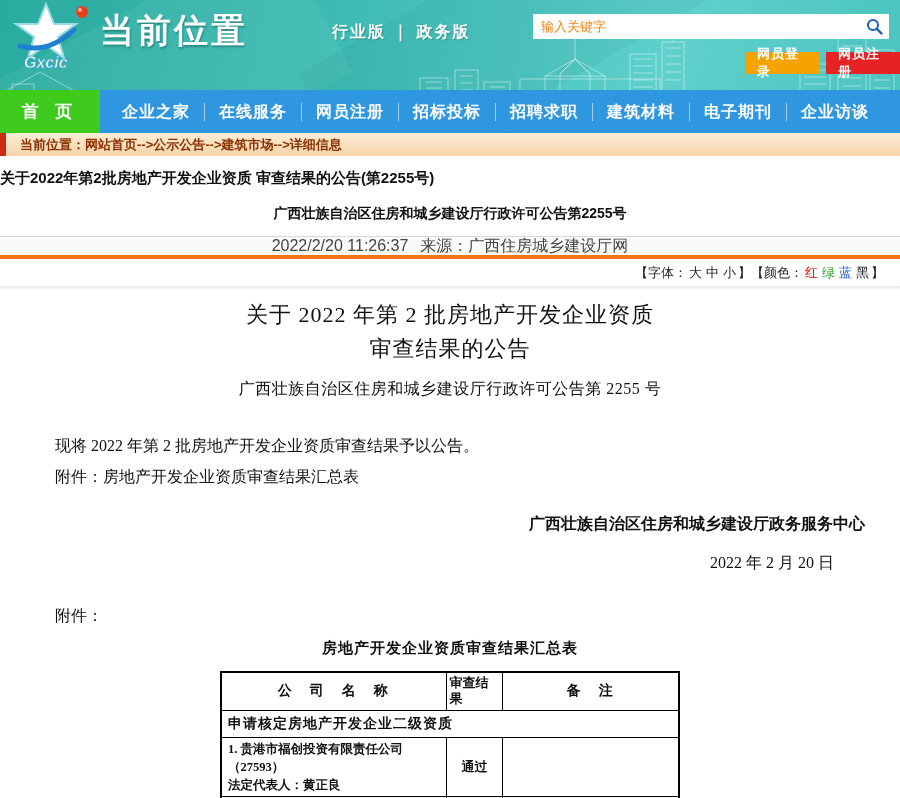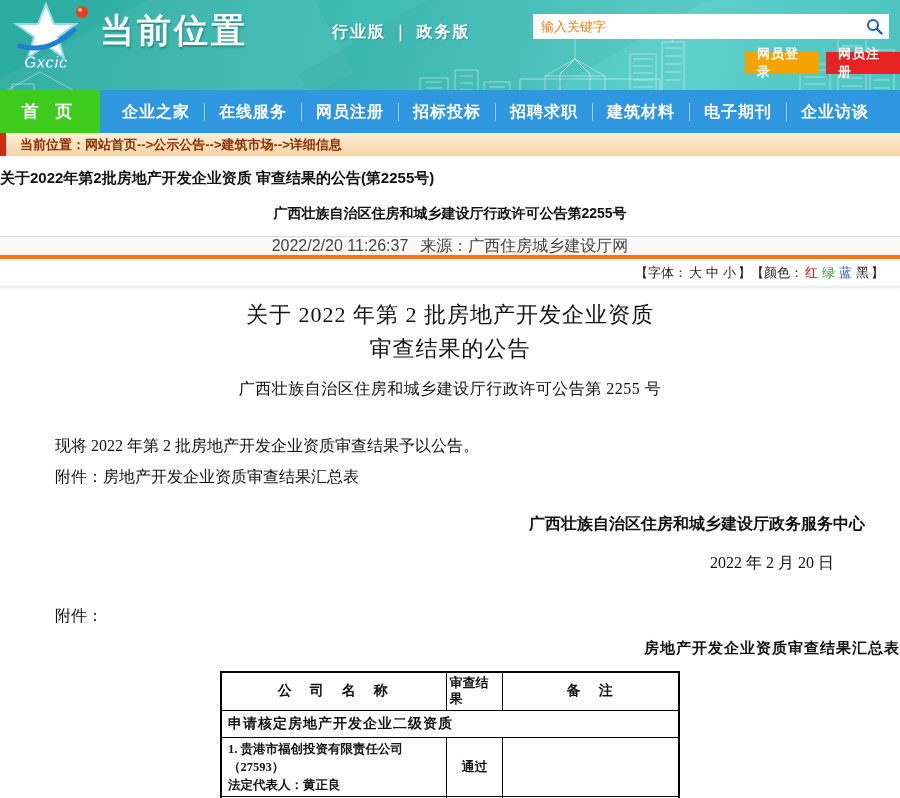--- a/index.html
+++ b/index.html
@@ -63,21 +63,21 @@
 
   
   .article { font-family:"Liberation Serif","DejaVu Serif",serif; color:#111; }
   .art-title { text-align:center; font-size:22px; line-height:1.55; margin-top:8px; letter-spacing:1px; }
   .art-subtitle { text-align:center; font-size:16px; margin-top:13px; letter-spacing:.5px; }
   .art-para { font-size:16px; margin:36px 0 0 55px; }
   .art-attach-line { font-size:16px; margin:10px 0 0 55px; }
   .art-signer { font-size:16px; text-align:right; margin:26px 35px 12px 0;font-weight:bold; }
   .art-sign-date { font-size:16px; text-align:right; margin:18px 66px 0 0; }
   .art-attach-label { font-size:16px; margin:32px 0 0 55px; }
-  .table-title { text-align:right; font-size:15px; font-weight:bold; margin-top:12px; letter-spacing:1px; }
+  .table-title { text-align:center; font-size:15px; font-weight:bold; margin-top:12px; letter-spacing:1px; }
 
   
   .result-table { border-collapse:collapse; margin:13px auto 0 auto; width:460px;
     font-family:"Liberation Serif","DejaVu Serif",serif; }
   .result-table th, .result-table td { border:1px solid #000; }
   .result-table { border:2px solid #000; }
   th.col-company { width:226px; font-size:14px; font-weight:bold; letter-spacing:2px;
     height:38px; }
   th.col-result { width:57px; font-size:13px; font-weight:bold; text-align:left;
     padding:1px 3px; line-height:1.3; }

